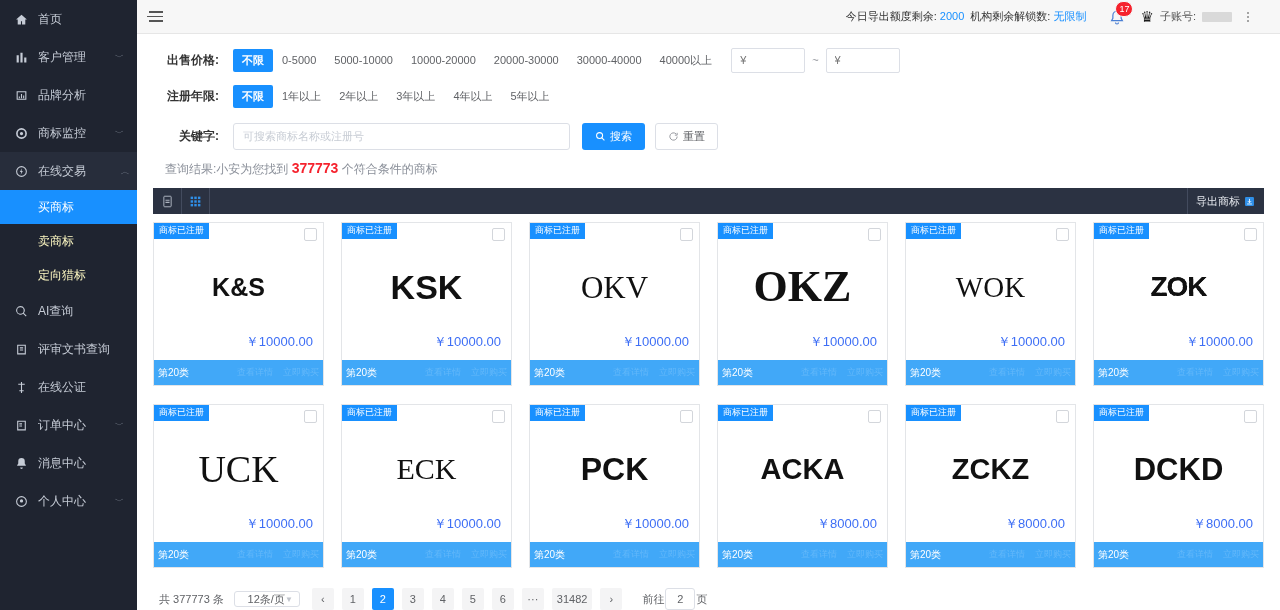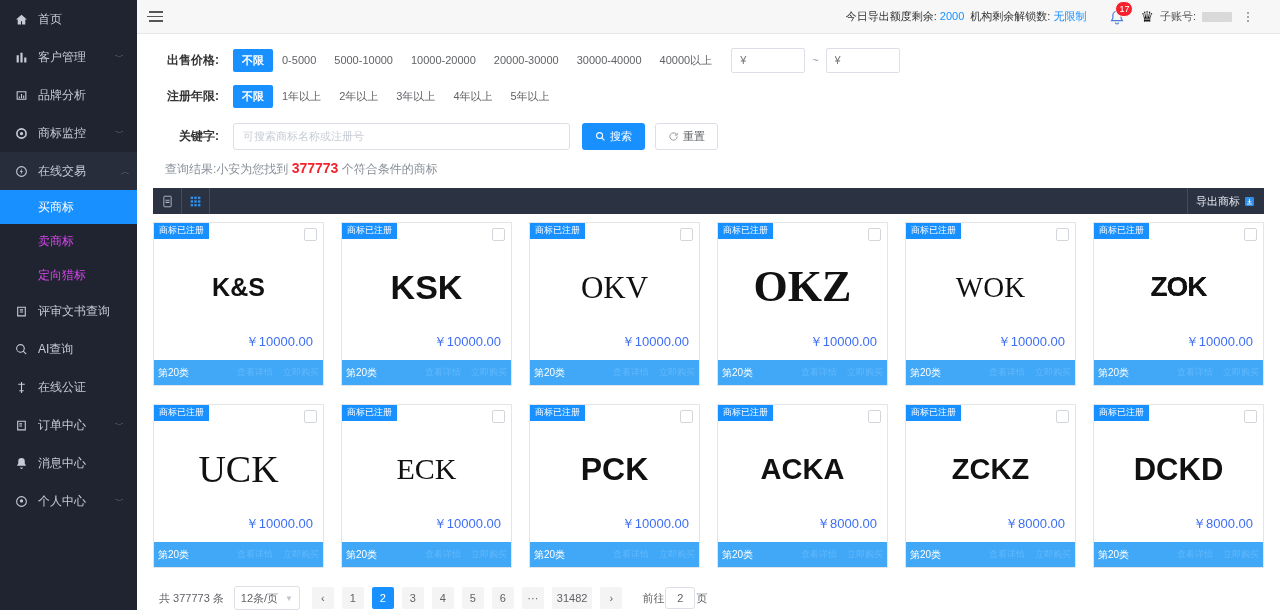--- a/index.html
+++ b/index.html
@@ -54,21 +54,21 @@
   .nav-item .ico svg { width: 13px; height: 13px; fill: #c6ccd6; }
   .nav-item .lbl { flex: 1; }
   .nav-item .arrow {
     width: 14px; font-size: 9px; color: #8d95a3; margin-right: 8px;
     transition: transform .2s;
   }
   .nav-item.expanded .arrow { transform: rotate(180deg); }
   .nav-item.active-parent { background: #272d3b; }
   .nav-sub {
     height: 34px; display: flex; align-items: center;
-    color: #d946ef; font-size: 12px; padding-left: 38px;
+    color: #fef9c3; font-size: 12px; padding-left: 38px;
     cursor: pointer; user-select: none;
   }
   .nav-sub.active { background: #1890ff; color: #fff; }
 
   
   .main { flex: 1; display: flex; flex-direction: column; min-width: 0; background: #f5f5f5; }
 
   .topbar {
     height: 34px; background: #f7f7f7; border-bottom: 1px solid #e6e6e6;
     display: flex; align-items: center; padding: 0 24px 0 10px;
@@ -221,22 +221,22 @@
   .card-foot .acts { display: flex; gap: 10px; }
   .card-foot .acts span { color: #63b8fa; font-size: 9px; cursor: pointer; }
 
   
   .pager {
     display: flex; align-items: center; gap: 8px; padding: 11px 0 0 22px;
     font-size: 11px; color: #606266; flex: 0 0 auto;
   }
   .pg-total { color: #606266; margin-right: 2px; }
   .pg-select {
-    width: 66px; height: 24px; border: 1px solid #dcdfe6; border-radius: 3px;
-    display: flex; align-items: center; justify-content: space-between;
+    width: 66px; height: 16px; border: 1px solid #dcdfe6; border-radius: 3px;
+    display: flex; align-items: center; justify-content: flex-end;
     padding: 0 6px; background: #fff; cursor: pointer; color: #606266;
     margin-right: 4px;
   }
   .pg-select .cv { font-size: 11px; }
   .pg-select .cr { font-size: 8px; color: #c0c4cc; }
   .pg-btn {
     min-width: 22px; height: 22px; padding: 0 5px; background: #f4f4f5;
     border-radius: 2px; display: flex; align-items: center;
     justify-content: center; cursor: pointer; color: #606266; font-size: 11px;
   }
@@ -311,33 +311,33 @@
       <div class="nav-sub">
         <span>卖商标</span>
       </div>
       <div class="nav-sub">
         <span>定向猎标</span>
       </div>
 
       <div class="nav-item">
         <span class="ico">
             <svg viewBox="0 0 24 24">
+              <path d="M10 2a8 8 0 105 14.3l5 5 1.4-1.4-5-5A8 8 0 0010 2zm0 2a6 6 0 110 12 6 6 0 010-12z"></path>
+            </svg>
+          </span>
+        <span class="lbl">AI查询</span>
+      </div>
+
+      <div class="nav-item">
+        <span class="ico">
+            <svg viewBox="0 0 24 24">
               <path d="M4 3h16v18H4V3zm2 2v14h12V5H6zm3 3h6v2H9V8zm0 4h6v2H9v-2z"></path>
             </svg>
           </span>
         <span class="lbl">评审文书查询</span>
-      </div>
-
-      <div class="nav-item">
-        <span class="ico">
-            <svg viewBox="0 0 24 24">
-              <path d="M10 2a8 8 0 105 14.3l5 5 1.4-1.4-5-5A8 8 0 0010 2zm0 2a6 6 0 110 12 6 6 0 010-12z"></path>
-            </svg>
-          </span>
-        <span class="lbl">AI查询</span>
       </div>
 
       <div class="nav-item">
         <span class="ico">
             <svg viewBox="0 0 24 24">
               <path d="M11 2h2v3h5v2h-5v10h3v2h-3v3h-2v-3H8v-2h3V7H6V5h5V2z"></path>
             </svg>
           </span>
         <span class="lbl">在线公证</span>
       </div>

